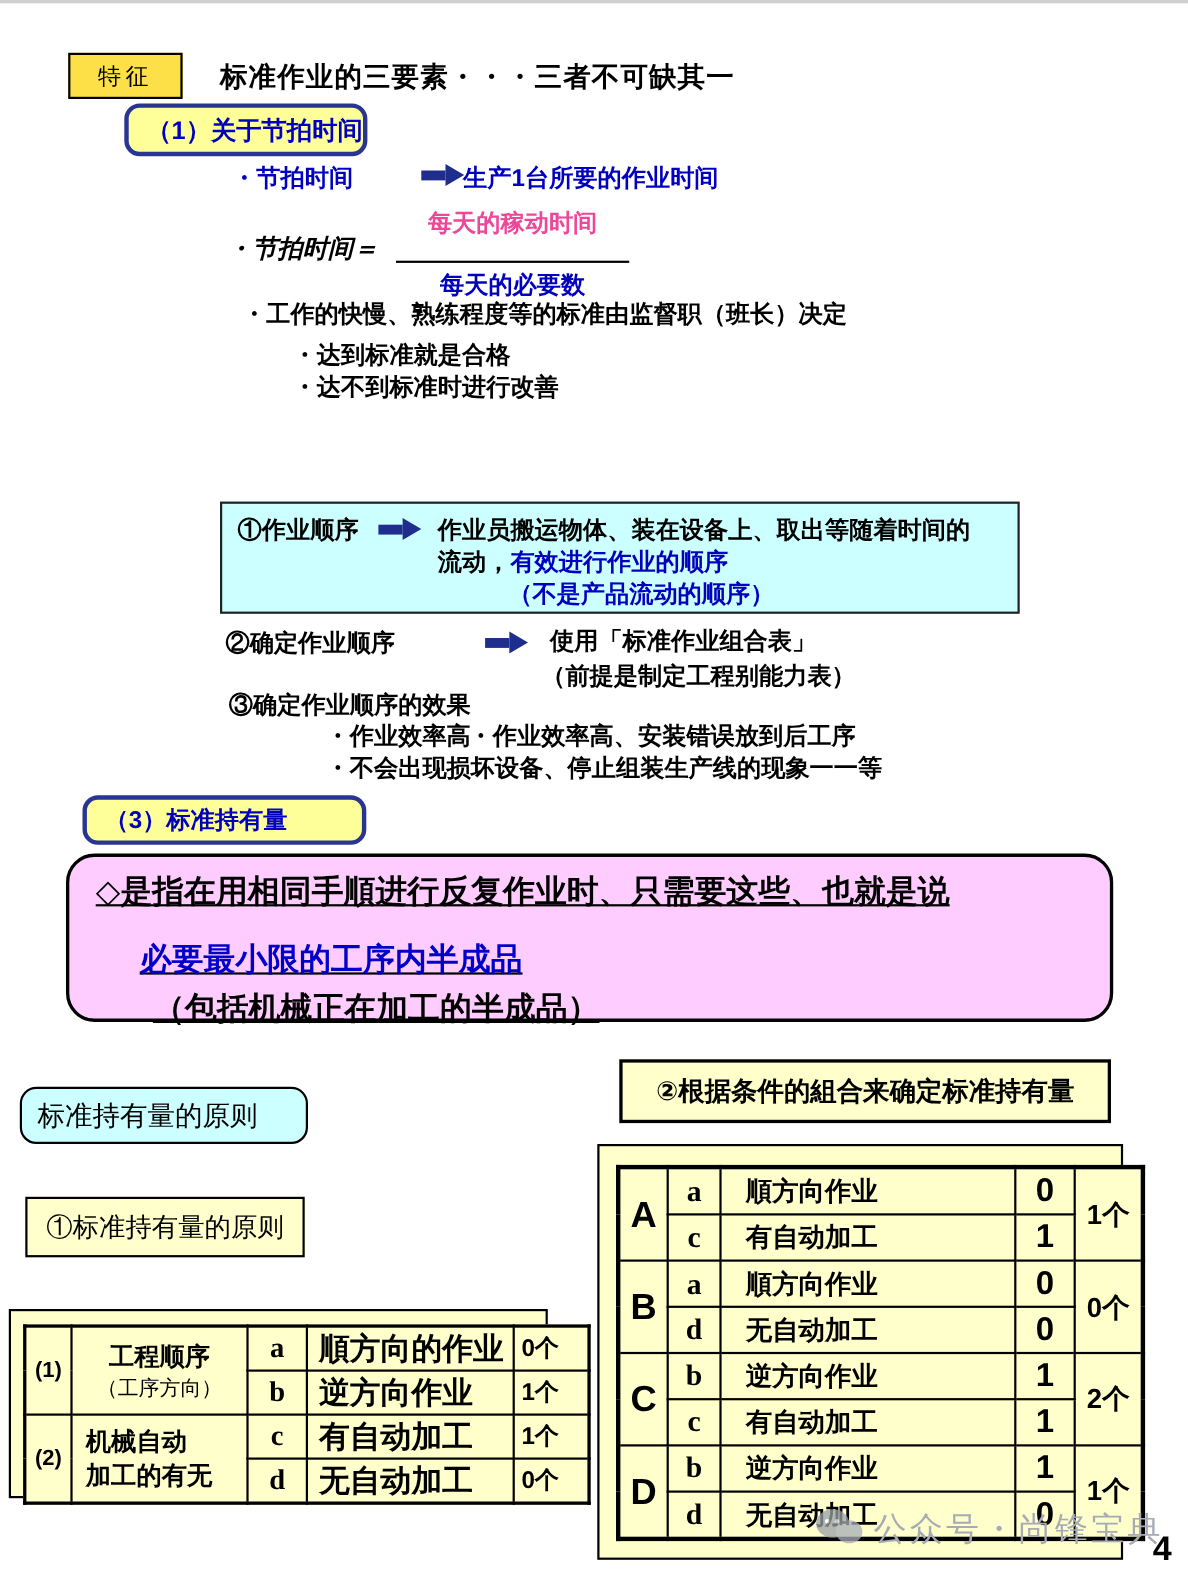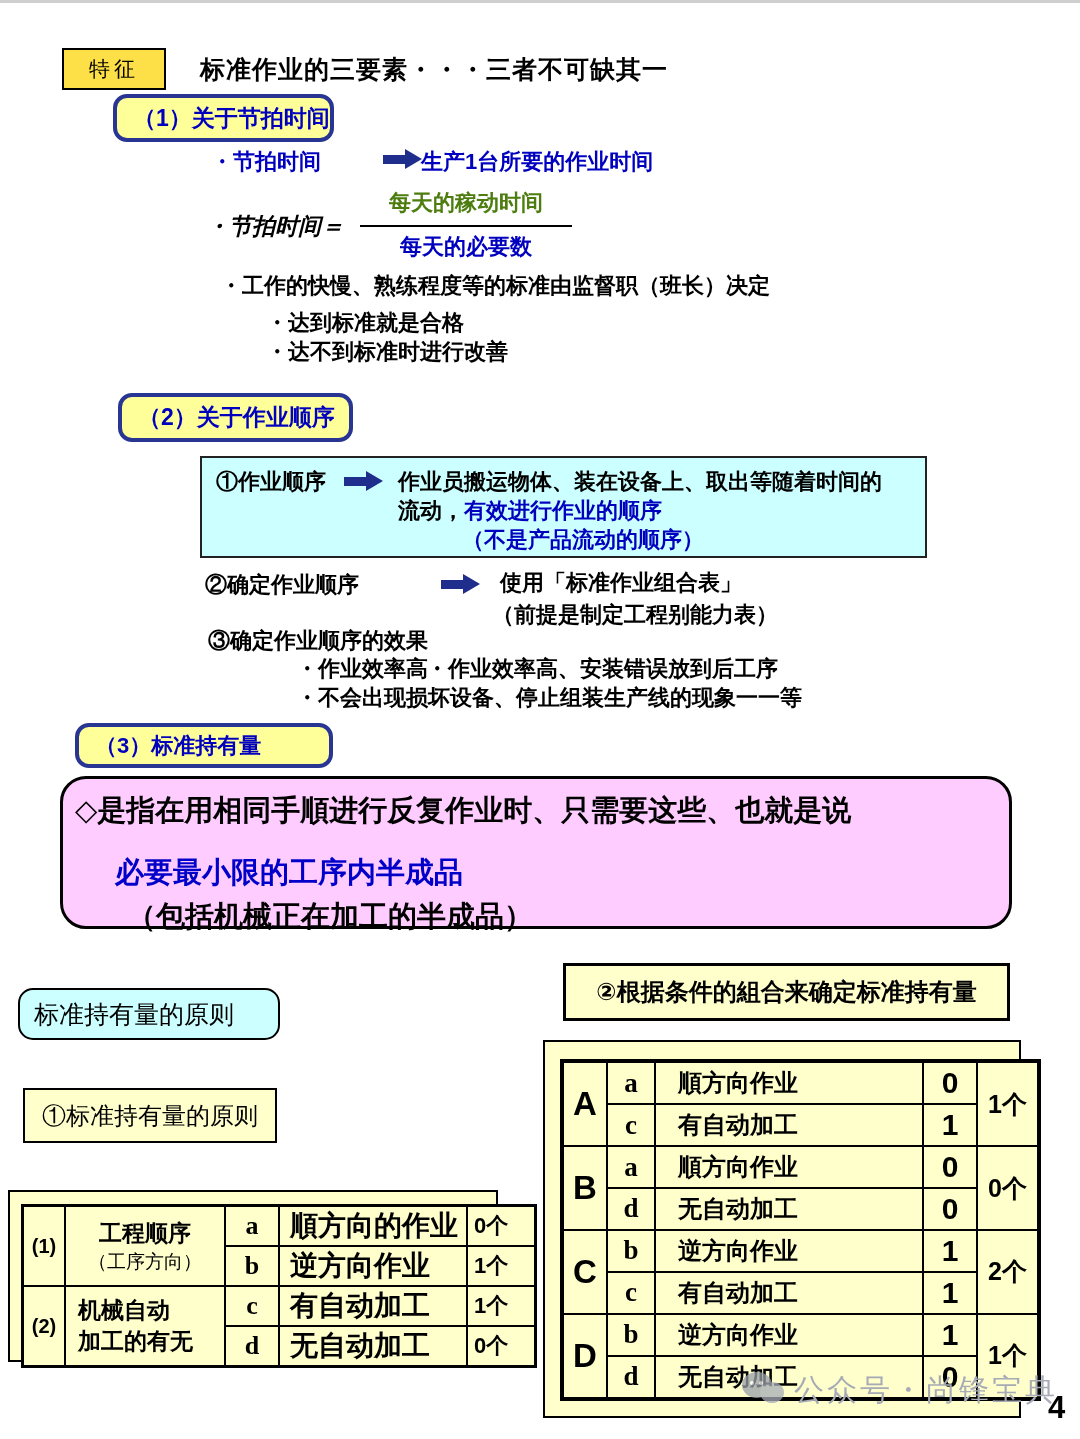--- a/index.html
+++ b/index.html
@@ -26,21 +26,21 @@
   .arr::before{content:"";position:absolute;left:0;top:6px;width:22px;height:9px;background:#1f2d8c;}
   .arr::after{content:"";position:absolute;left:22px;top:0;width:0;height:0;
               border-left:17px solid #1f2d8c;border-top:10px solid transparent;border-bottom:10px solid transparent;}
 
   .t22{font-size:22px;font-weight:bold;}
   #takt-label{left:211px;top:147px;}
   #takt-arrow{left:383px;top:149px;}
   #takt-def{left:421px;top:147px;}
   #formula-label{left:206px;top:211px;font-size:23px;font-weight:bold;font-style:italic;}
   #fraction{left:360px;top:188px;width:212px;text-align:center;}
-  #fraction .num{font-size:22px;font-weight:bold;color:#4d7c0f;padding-bottom:7px;border-bottom:2px solid #000;}
+  #fraction .num{font-size:22px;font-weight:bold;color:#ec4899;padding-bottom:19px;border-bottom:2px solid #000;}
   #fraction .den{font-size:22px;font-weight:bold;color:#0000be;padding-top:5px;}
   #std-note{left:220px;top:271px;}
   #std-pass{left:266px;top:308px;}
   #std-improve{left:266px;top:337px;}
 
   #seq-box{left:200px;top:456px;width:727px;height:102px;background:#ccffff;border:2px solid #222;
            box-sizing:border-box;padding:9px 10px 0 14px;display:flex;}
   #seq-box .lbl{font-size:22px;font-weight:bold;flex:none;margin-right:18px;}
   #seq-box .arr{flex:none;margin-top:4px;margin-right:14px;}
   #seq-box .txt{font-size:22px;font-weight:bold;line-height:1.32;}
@@ -49,21 +49,21 @@
   #decide-label{left:205px;top:570px;}
   #decide-arrow{left:397px;top:574px;}
   #decide-text{left:500px;top:568px;}
   #decide-note{left:492px;top:600px;}
   #effect-label{left:208px;top:626px;}
   #effect-1{left:296px;top:654px;}
   #effect-2{left:426px;top:654px;}
   #effect-3{left:296px;top:683px;}
 
   #stock-box{left:60px;top:776px;width:952px;height:153px;background:#ffccff;border:3px solid #000;
-             border-radius:26px;box-sizing:border-box;padding:12px 18px 0 12px;}
+             border-radius:26px;box-sizing:border-box;padding:12px 18px 0 24px;text-decoration:underline;}
   #stock-box .l1{font-size:29px;font-weight:bold;letter-spacing:0px;}
   #stock-box .l2{font-size:29px;padding-left:40px;margin-top:22px;}
   #stock-box .l2 .hard{font-weight:900;color:#0000c8;font-family:"Liberation Sans","DejaVu Sans",sans-serif;}
   #stock-box .l2 .rest{font-weight:bold;color:#0000c8;}
   #stock-box .l3{font-size:29px;font-weight:bold;padding-left:52px;margin-top:4px;}
 
   #principle-title{left:18px;top:988px;width:262px;height:52px;background:#ccffff;border:2px solid #000;
                    border-radius:15px;display:flex;align-items:center;padding-left:14px;
                    font-size:25px;box-sizing:border-box;}
   #combo-heading{left:563px;top:963px;width:447px;height:58px;background:#ffffcc;border:3px solid #000;
@@ -136,21 +136,20 @@
   <div id="formula-label" class="abs">・节拍时间＝</div>
   <div id="fraction" class="abs gothic">
     <div class="num">每天的稼动时间</div>
     <div class="den">每天的必要数</div>
   </div>
 
   <div id="std-note" class="abs t22">・工作的快慢、熟练程度等的标准由监督职（班长）决定</div>
   <div id="std-pass" class="abs t22">・达到标准就是合格</div>
   <div id="std-improve" class="abs t22">・达不到标准时进行改善</div>
 
-  <div id="hd2" class="hd abs">（2）关于作业顺序</div>
 
   <div id="seq-box" class="abs">
     <div class="lbl">①作业顺序</div>
     <span class="arr"></span>
     <div class="txt">
       <div>作业员搬运物体、装在设备上、取出等随着时间的</div>
       <div><span>流动，</span><span class="blue">有效进行作业的顺序</span></div>
       <div id="seq-line3" class="blue">（不是产品流动的顺序）</div>
     </div>
   </div>

